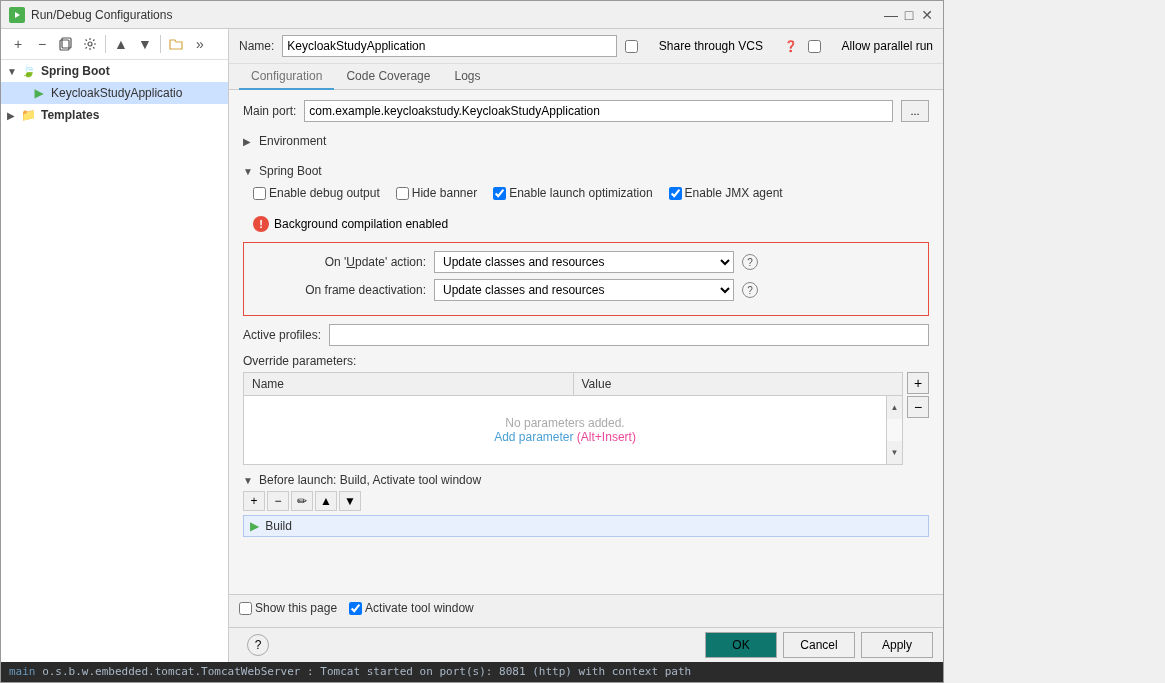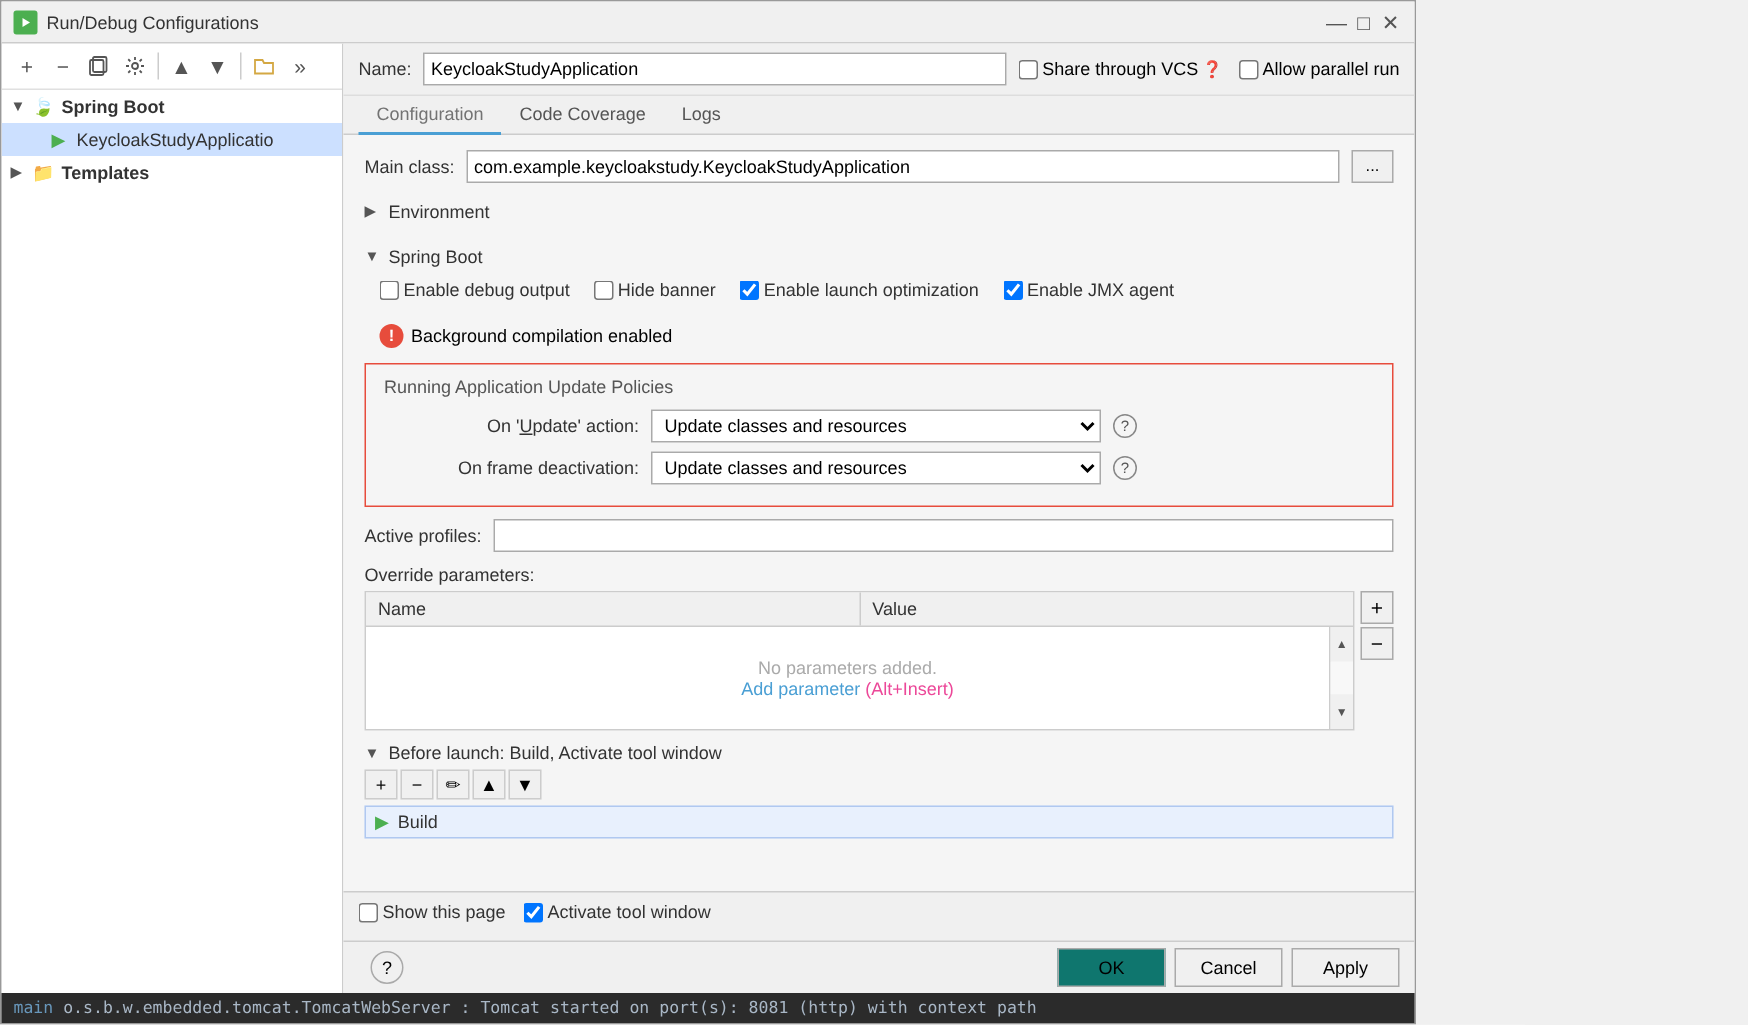--- a/index.html
+++ b/index.html
@@ -179,21 +179,21 @@
     }
     .name-options {
       display: flex;
       align-items: center;
       gap: 10px;
       font-size: 12px;
     }
     .checkbox-item {
       display: flex;
       align-items: center;
-      gap: 3px;
+      gap: 21px;
     }
     .vcs-help {
       color: #555;
       font-size: 11px;
       cursor: pointer;
     }
 
     
     .tabs-bar {
       display: flex;
@@ -620,21 +620,21 @@
 
       <div class="tabs-bar">
         <div class="tab active">Configuration</div>
         <div class="tab">Code Coverage</div>
         <div class="tab">Logs</div>
       </div>
 
       <div class="config-content">
 
         <div class="field-row">
-          <span class="field-label">Main class:</span>
+          <span class="field-label">Main port:</span>
           <input type="text" class="field-input" value="com.example.keycloakstudy.KeycloakStudyApplication" style="">
           <button class="browse-btn">...</button>
         </div>
 
         <div class="env-section">
           <div class="section-header">
             <span class="section-arrow">▶</span>
             <span class="section-title">Environment</span>
           </div>
         </div>
@@ -661,21 +661,20 @@
               <input type="checkbox" checked="" style="">
               <span>Enable JMX agent</span>
             </label>
             <div style="display:flex;align-items:center;gap:3px;">
               <span class="warning-icon">!</span>
               <span>Background compilation enabled</span>
             </div>
           </div>
 
           <div class="policies-box">
-            <div class="policies-title">Running Application Update Policies</div>
             <div class="policy-row">
               <span class="policy-label">On '<span class="underlined">U</span>pdate' action:</span>
               <select class="policy-select">
                 <option>Update classes and resources</option>
               </select>
               <div class="help-icon">?</div>
             </div>
             <div class="policy-row">
               <span class="policy-label">On frame deactivation:</span>
               <select class="policy-select">

